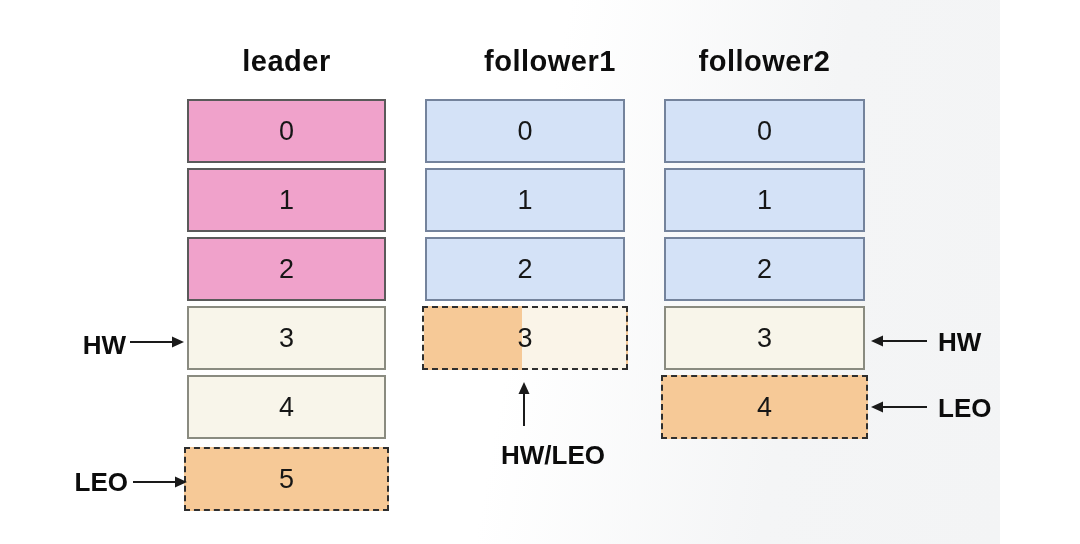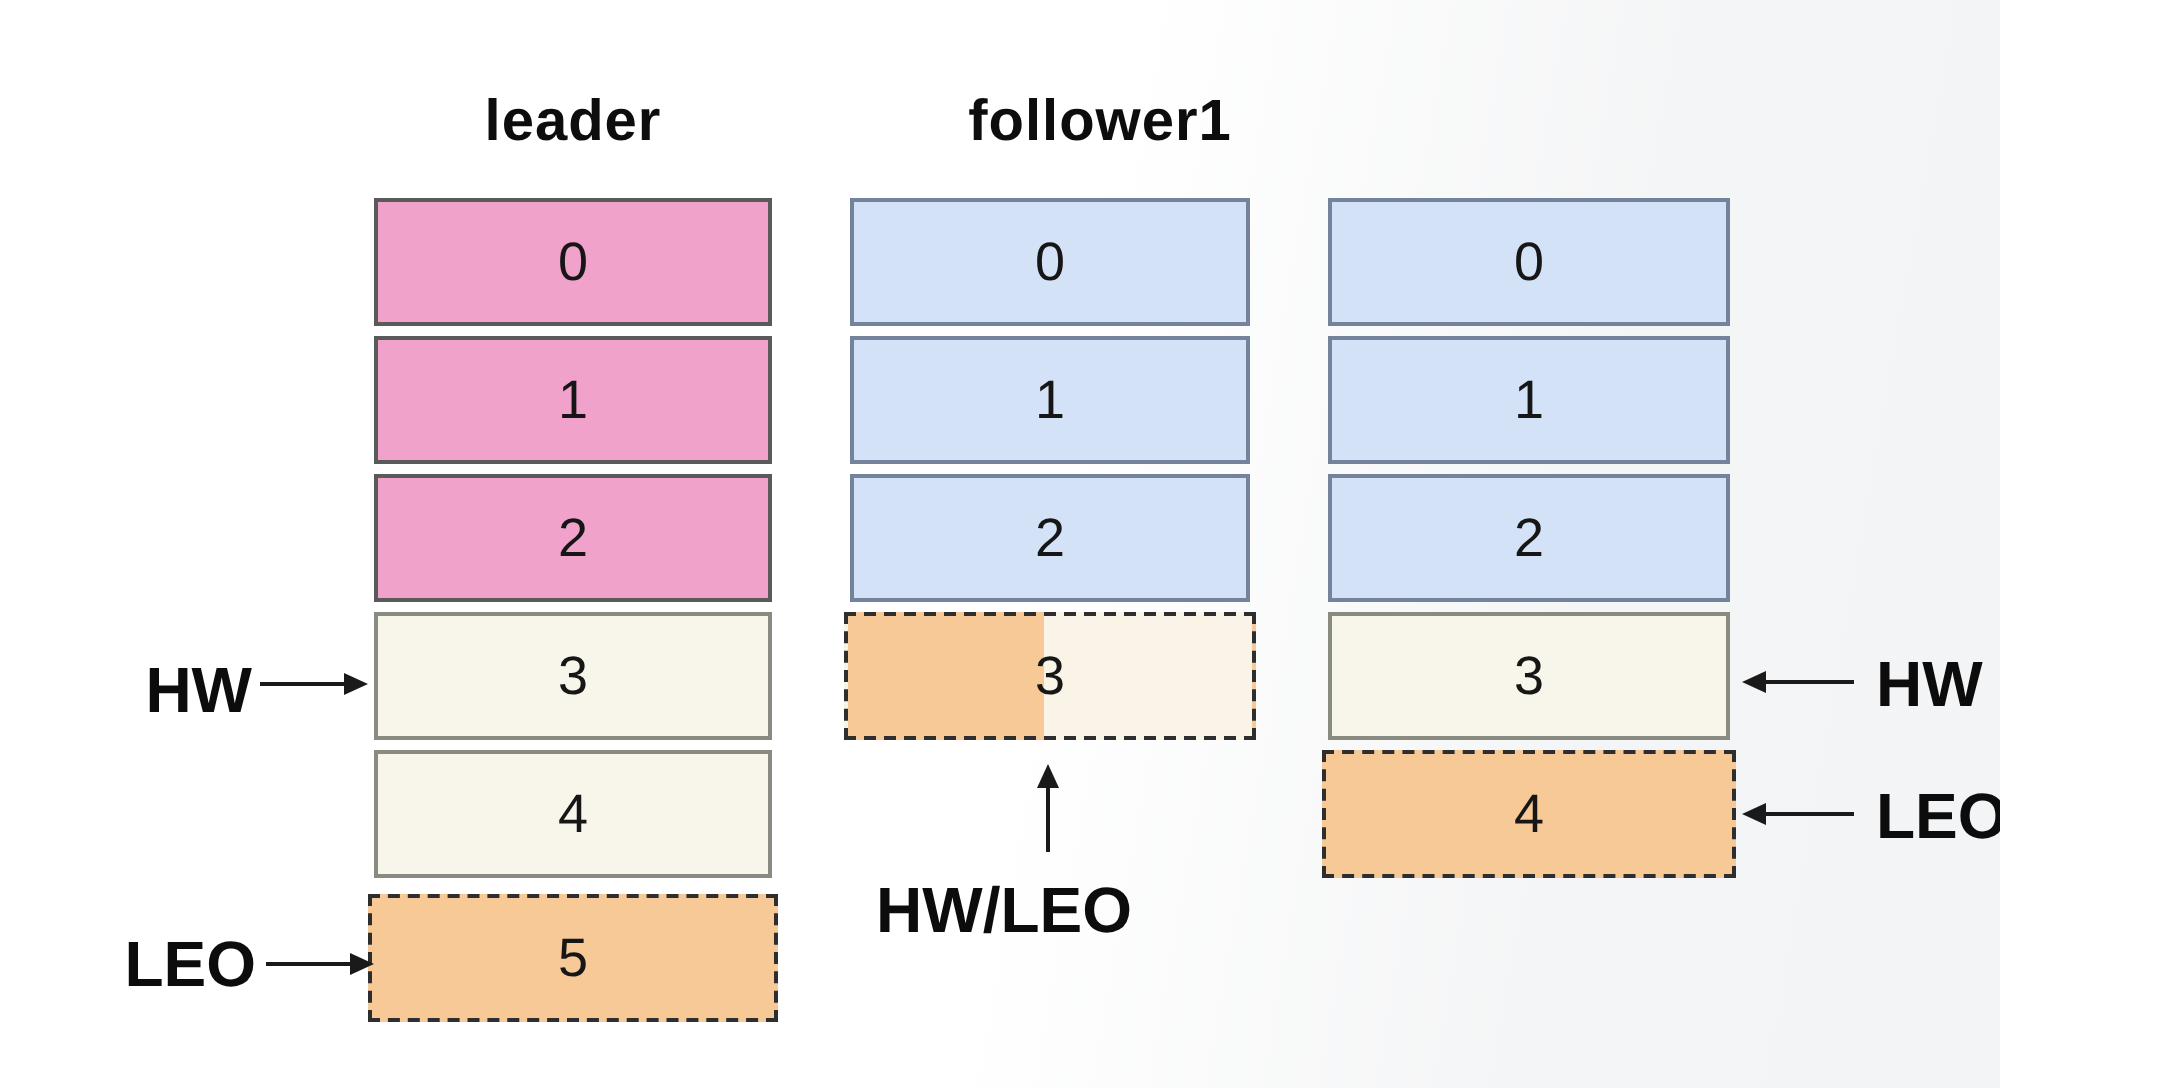--- a/index.html
+++ b/index.html
@@ -30,38 +30,39 @@
   .pink {background:#F0A2CB;border:2px solid #5a5a5a;}
   .blue {background:#D4E2F7;border:2px solid #74839C;}
   .cream{background:#F8F5EA;border:2px solid #8A8B80;}
   .dashed{border:2.5px dashed #2E2E2E;background:#F6C997;}
   .cl.dashed {left:184px;width:205px;}
   .cf1.dashed{left:422px;width:206px;}
   .cf2.dashed{left:661px;width:207px;}
   .split{background:linear-gradient(90deg,#F6C997 0 48.5%,#FAF4E8 48.5% 100%);}
 
   .anno{
-    position:absolute;font-weight:bold;font-size:32px;line-height:30px;color:#0c0c0c;
+    position:absolute;font-weight:bold;font-size:26px;line-height:30px;color:#0c0c0c;
     white-space:nowrap;
   }
   #hw-left {left:70px; top:330px;width:56px;text-align:right;}
   #leo-left{left:62px; top:467px;width:66px;text-align:right;}
-  #hwleo-f1{left:422px;top:440px;width:160px;text-align:center;}
+  #hwleo-f1{left:445px;top:440px;width:160px;text-align:right;}
   #hw-right{left:938px;top:327px;}
   #leo-right{left:938px;top:393px;}
 
   .arrow{position:absolute;}
 </style>
 </head>
 <body>
 
 <div class="canvas">
 
   <div class="col-title" id="title-leader">leader</div>
   <div class="col-title" id="title-follower1">follower1</div>
+  <div class="col-title" id="title-follower2">follower2</div>
 
   <div class="box cl r0 pink">
       <span>0</span>
     </div>
   <div class="box cl r1 pink">
       <span>1</span>
     </div>
   <div class="box cl r2 pink">
       <span>2</span>
     </div>

